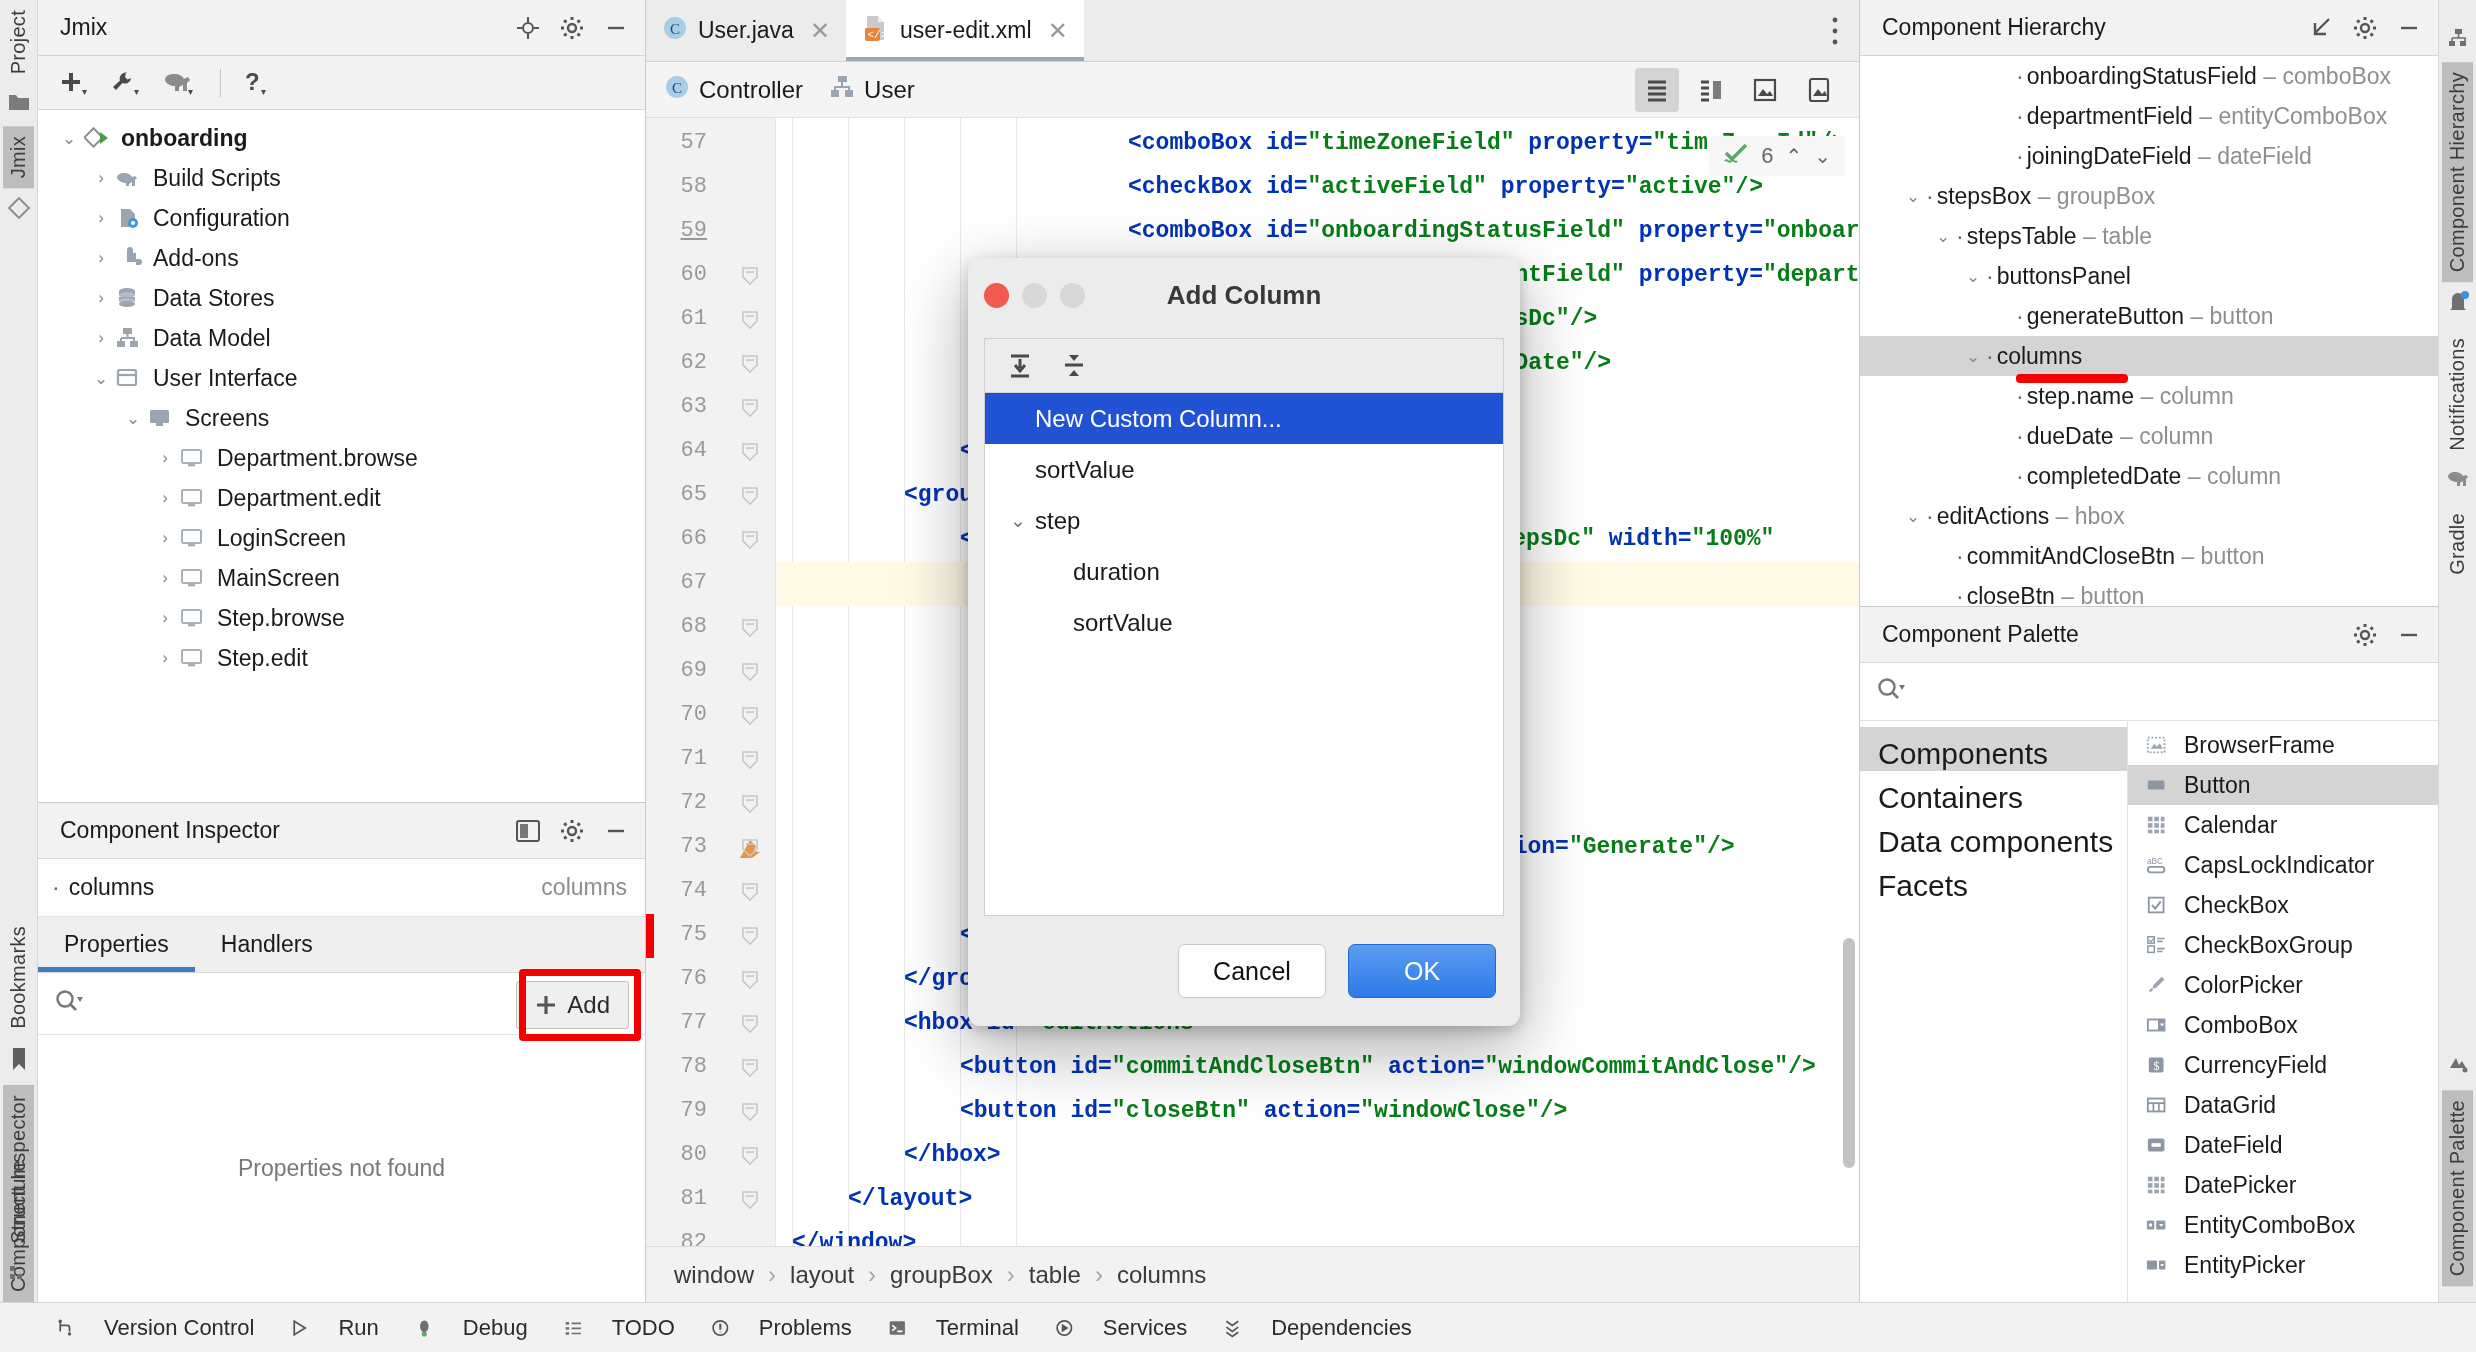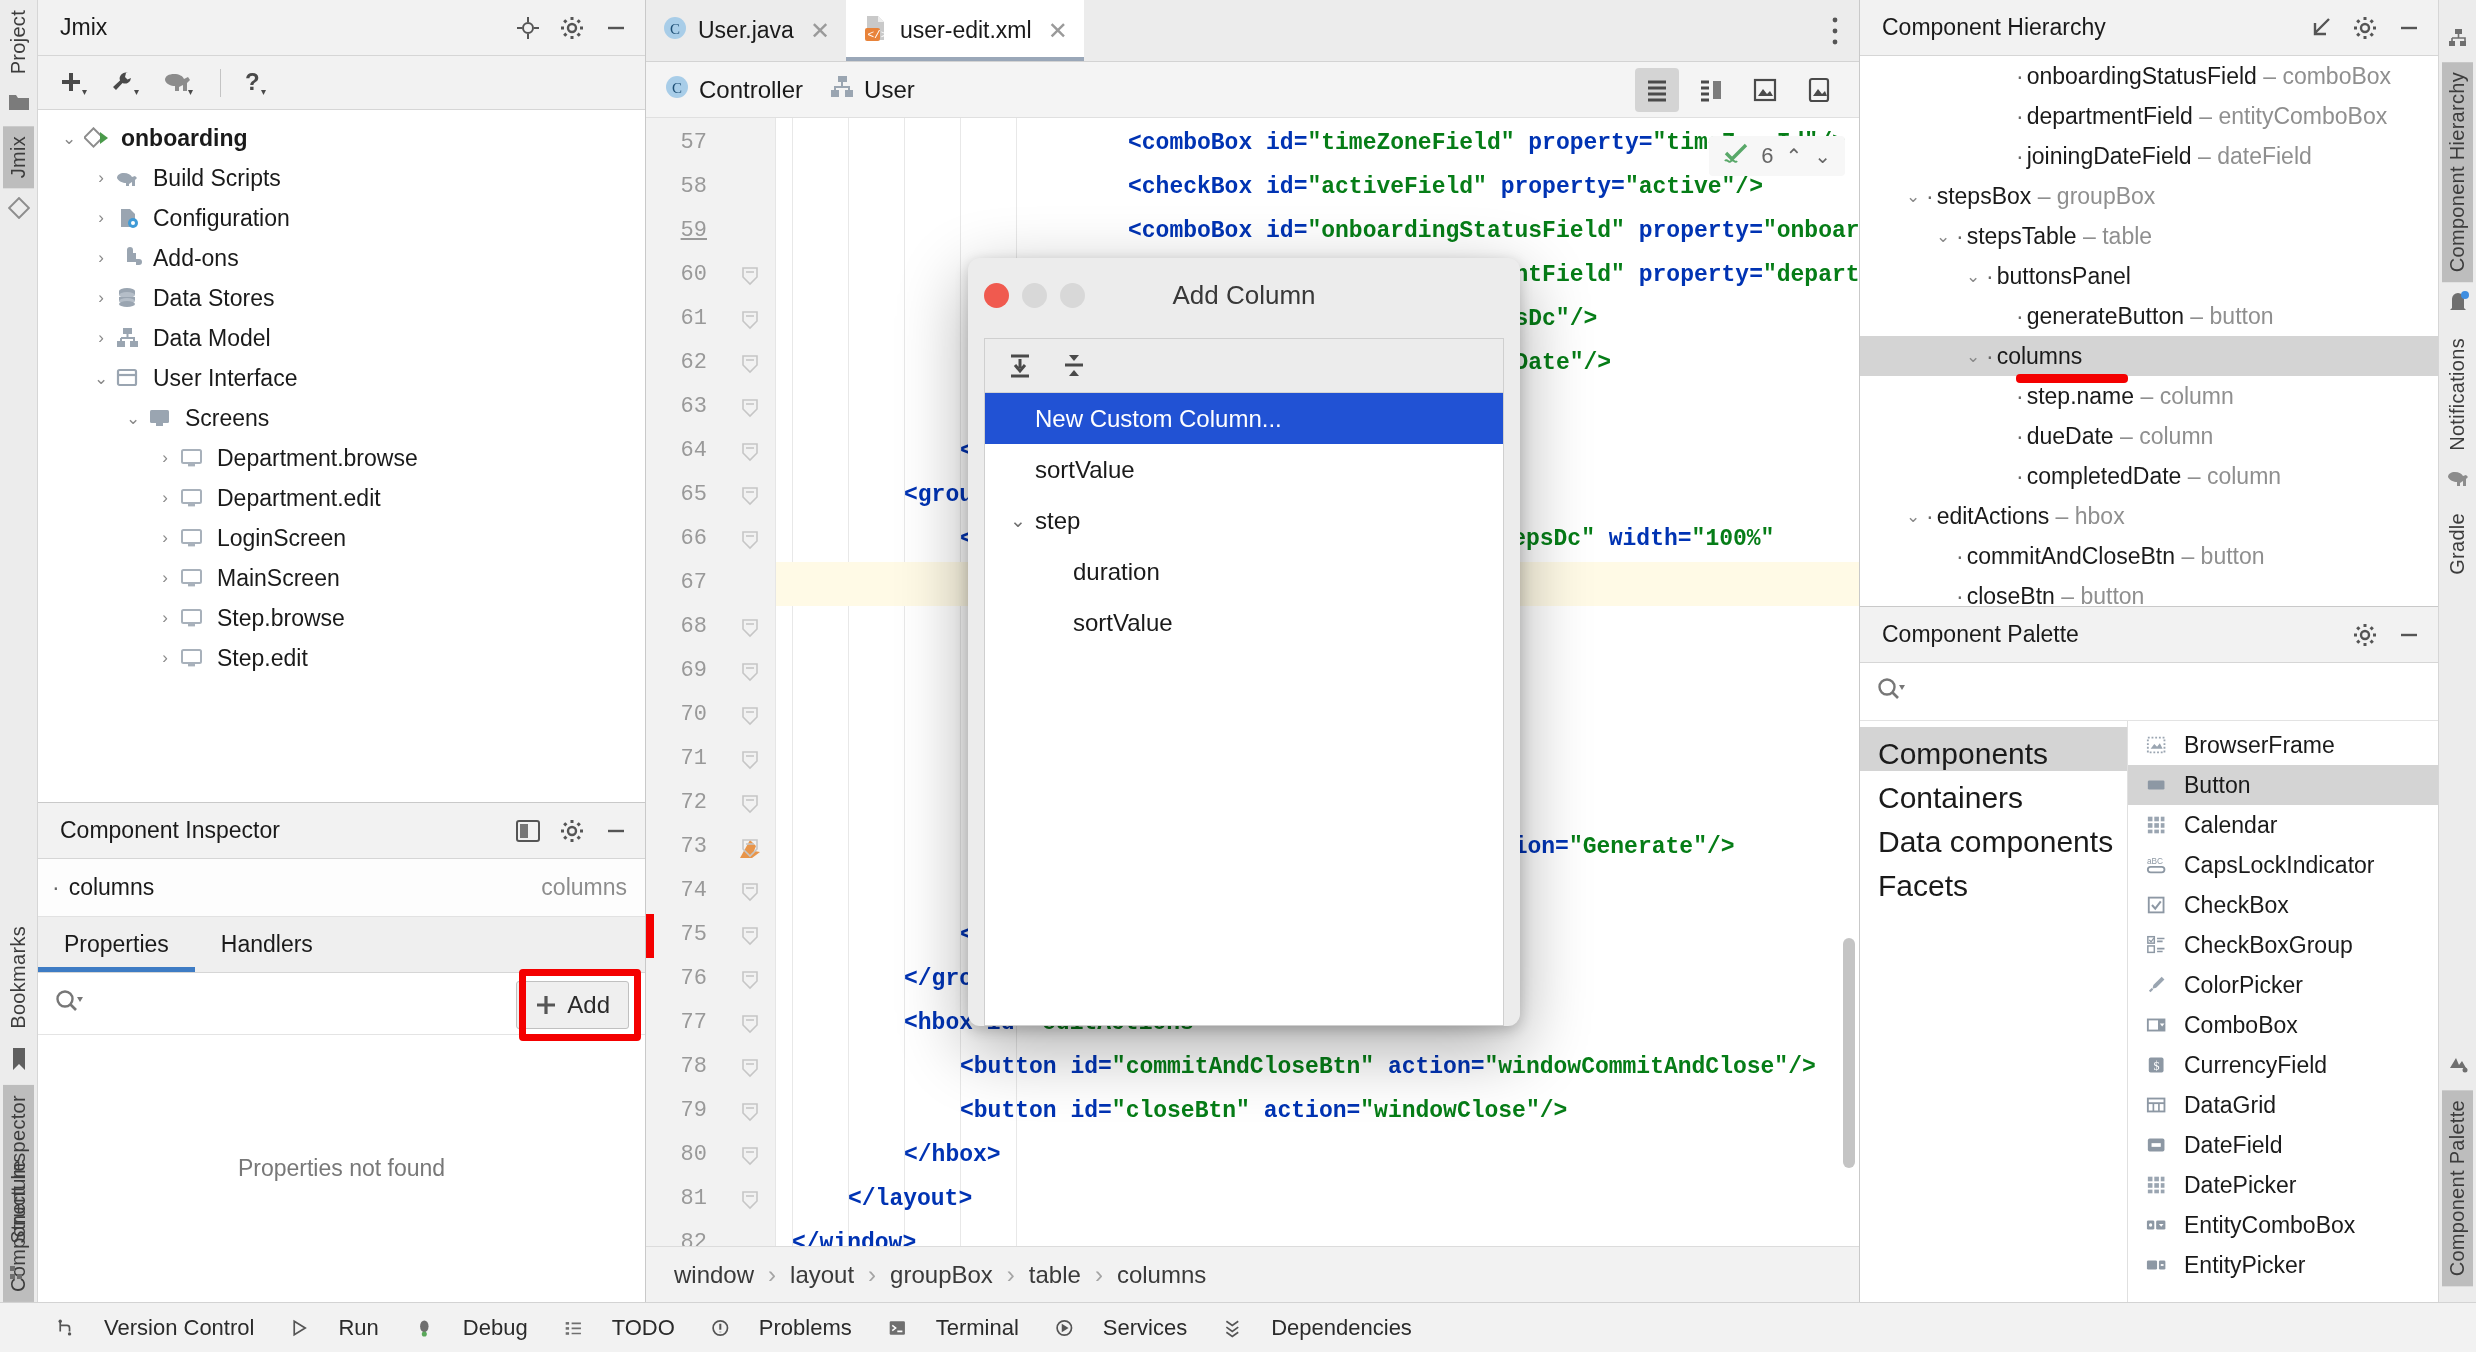--- a/index.html
+++ b/index.html
@@ -166,21 +166,21 @@
     background: #ececec; border-radius: 12px;
     box-shadow: 0 22px 70px rgba(0,0,0,.33), 0 4px 14px rgba(0,0,0,.2);
     display: flex; flex-direction: column; pointer-events: auto; }
   .dlg-title { height: 74px; display: flex; align-items: center; position: relative;
     padding: 0 16px; }
   .traffic { display: flex; gap: 13px; align-items: center; }
   .tl { width: 25px; height: 25px; border-radius: 50%; }
   .tl.red { background: #f05a4f; }
   .tl.gray { background: #d8d8d8; }
   .dlg-title h1 { position: absolute; left: 0; right: 0; text-align: center;
-    font-size: 26px; font-weight: normal; color: #383838; }
+    font-size: 26px; font-weight: bold; color: #383838; }
   .dlg-body { margin: 6px 16px 0 16px; background: #fff; border: 1px solid #cfcfcf;
     flex: 1; display: flex; flex-direction: column; min-height: 0; }
   .dlg-toolbar { height: 54px; background: #ececec; border-bottom: 1px solid #d4d4d4;
     display: flex; align-items: center; gap: 10px; padding-left: 14px; }
   .dlg-tb-btn { width: 44px; height: 40px; display: flex; align-items: center;
     justify-content: center; }
   .dlg-tree { flex: 1; overflow: hidden; padding-top: 0; }
   .drow { height: 51px; display: flex; align-items: center; font-size: 24px;
     padding-left: 16px; }
   .drow.sel { background: #2152d4; color: #fff; }
@@ -1188,15 +1188,19 @@
             <div class="drow" style="padding-left: 54px;">
               <span class="arrow"></span>
               <span>duration</span>
             </div>
             <div class="drow" style="padding-left: 54px;">
               <span class="arrow"></span>
               <span>sortValue</span>
             </div>
           </div>
       </div>
+      <div class="dlg-footer">
+        <div class="btn cancel">Cancel</div>
+        <div class="btn ok">OK</div>
+      </div>
     </div>
   </div>
 </div>
 
 </body></html>

